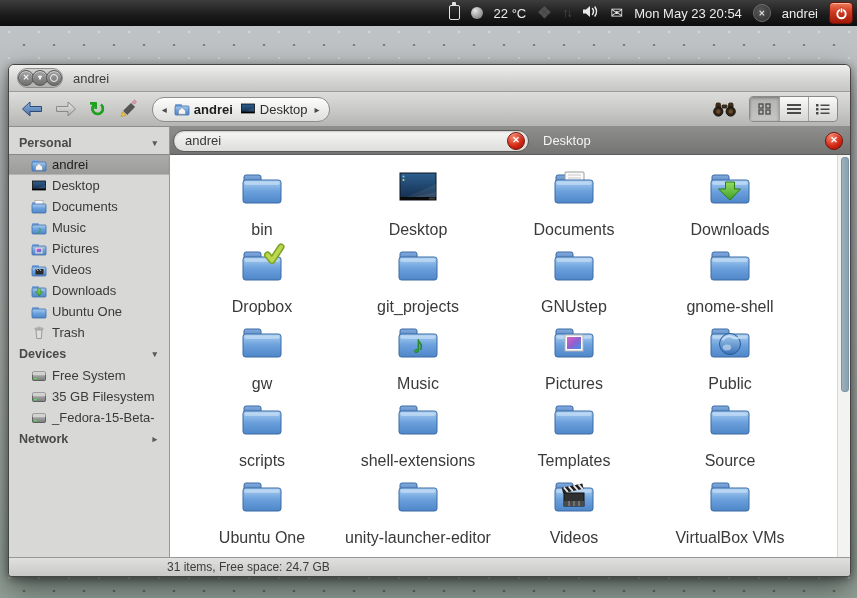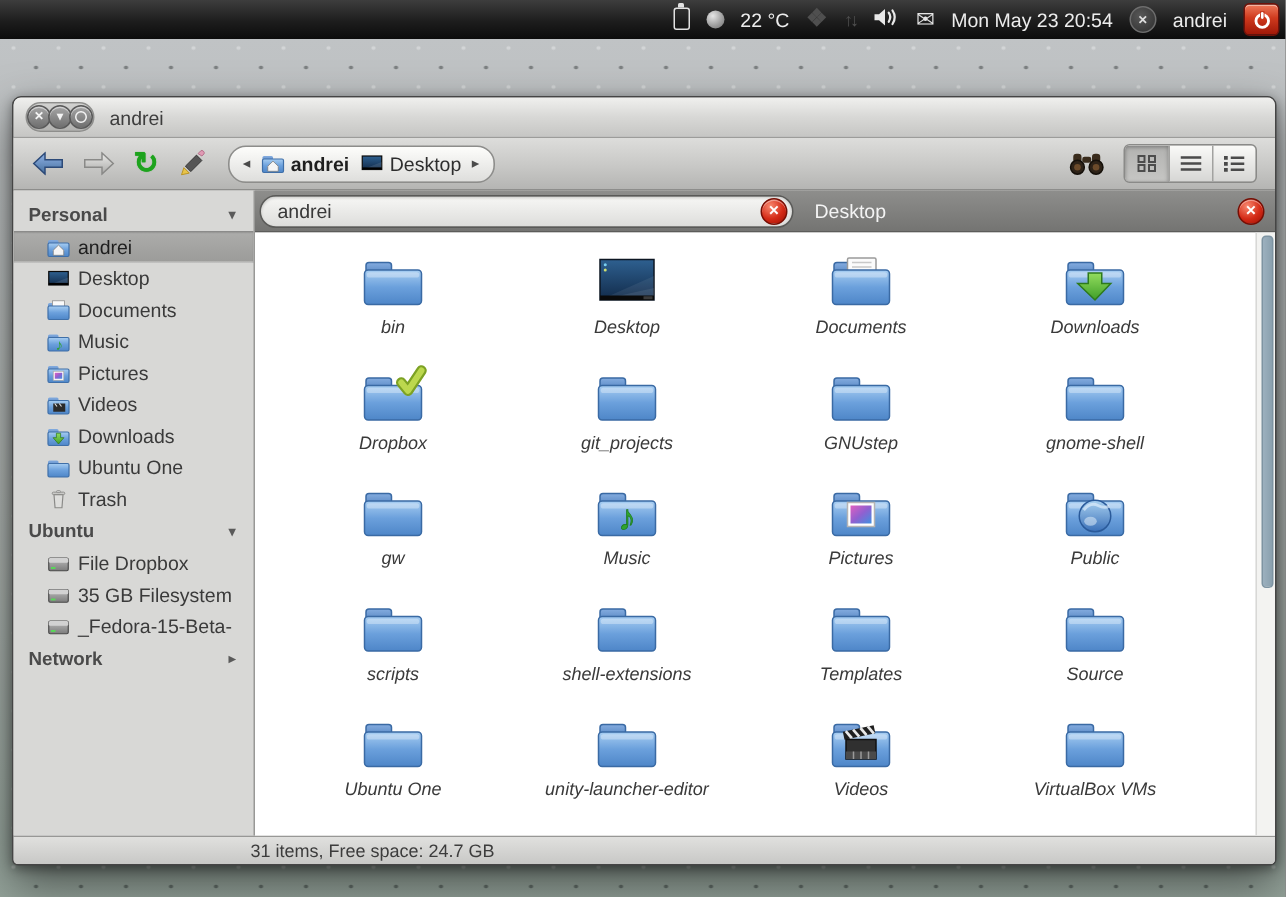--- a/index.html
+++ b/index.html
@@ -97,21 +97,21 @@
     background:radial-gradient(circle at 35% 28%,#f8886f,#d42a16 55%,#9c0f04);
     border:1px solid #760e04;color:#fff;font-size:9px;font-weight:bold;
     display:flex;align-items:center;justify-content:center;line-height:1;
     box-shadow:inset 0 1px 0 rgba(255,255,255,.4);}
 
   .content{flex:1;position:relative;background:#fff;overflow:hidden;}
   .grid{position:absolute;top:6px;left:14px;right:26px;
     display:grid;grid-template-columns:repeat(4,156px);grid-auto-rows:77px;}
   .cell{display:flex;flex-direction:column;align-items:center;padding-top:5px;}
   .cell svg{width:48px;height:44px;flex:none;}
-  .cell .lbl{font-size:12px;color:#3a3a3a;margin-top:1px;white-space:nowrap;font-style:italic;}
+  .cell .lbl{font-size:16px;color:#3a3a3a;margin-top:11px;white-space:nowrap;}
   .em,.base-desktop{display:none;}
   .ic-desktop .base-folder{display:none}.ic-desktop .base-desktop{display:block}
   .ic-downloads .em-downloads{display:block}
   .ic-music .em-music{display:block}
   .ic-pictures .em-pictures{display:block}
   .ic-public .em-public{display:block}
   .ic-videos .em-videos{display:block}
   .ic-dropbox .em-check{display:block}
   .ic-documents .em-paper{display:block}
 
@@ -411,29 +411,29 @@
     <svg class="sic">
                     <use href="#si-trash"></use>
                   </svg>
     <span class="s-label">Trash</span>
   </div>
 </div>
   </div>
 
   <div class="section">
     <div class="sec-h">
-      <span class="sec-label">Ubuntu</span>
+      <span class="sec-label">Devices</span>
       <span class="sec-chev">▾</span>
     </div>
     <div class="sec-items">
   <div class="s-item">
     <svg class="sic">
                     <use href="#si-drive"></use>
                   </svg>
-    <span class="s-label">File Dropbox</span>
+    <span class="s-label">Free System</span>
   </div>
 
   <div class="s-item">
     <svg class="sic">
                     <use href="#si-drive"></use>
                   </svg>
     <span class="s-label">35 GB Filesystem</span>
   </div>
 
   <div class="s-item">

